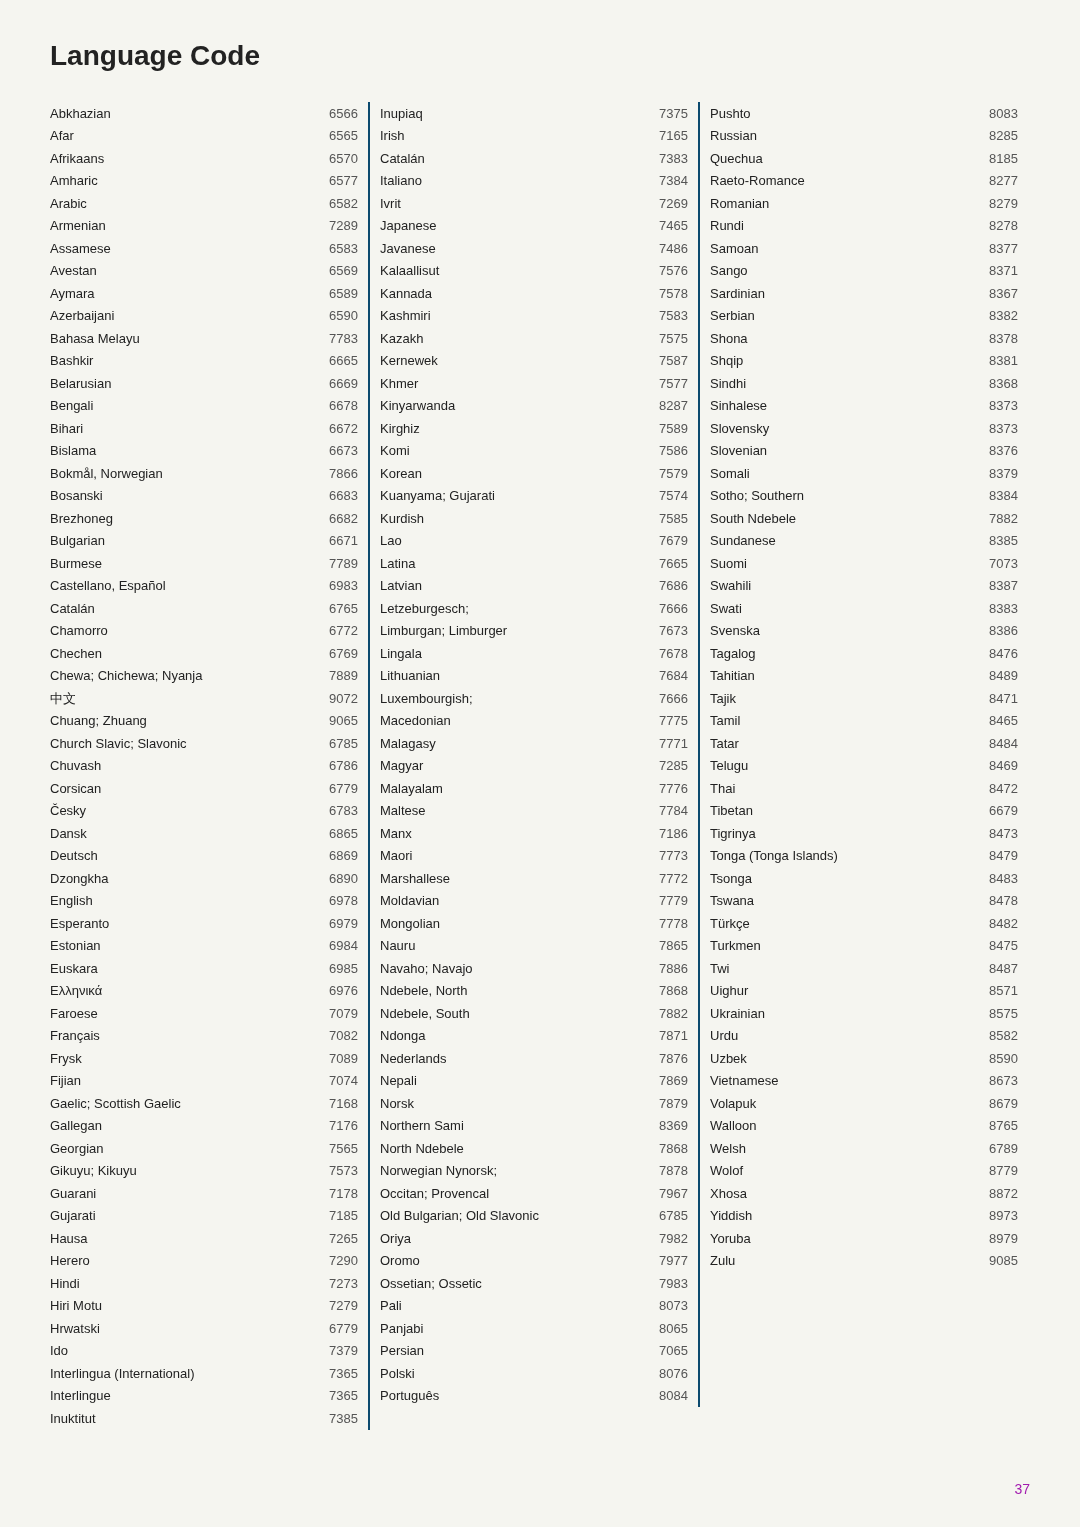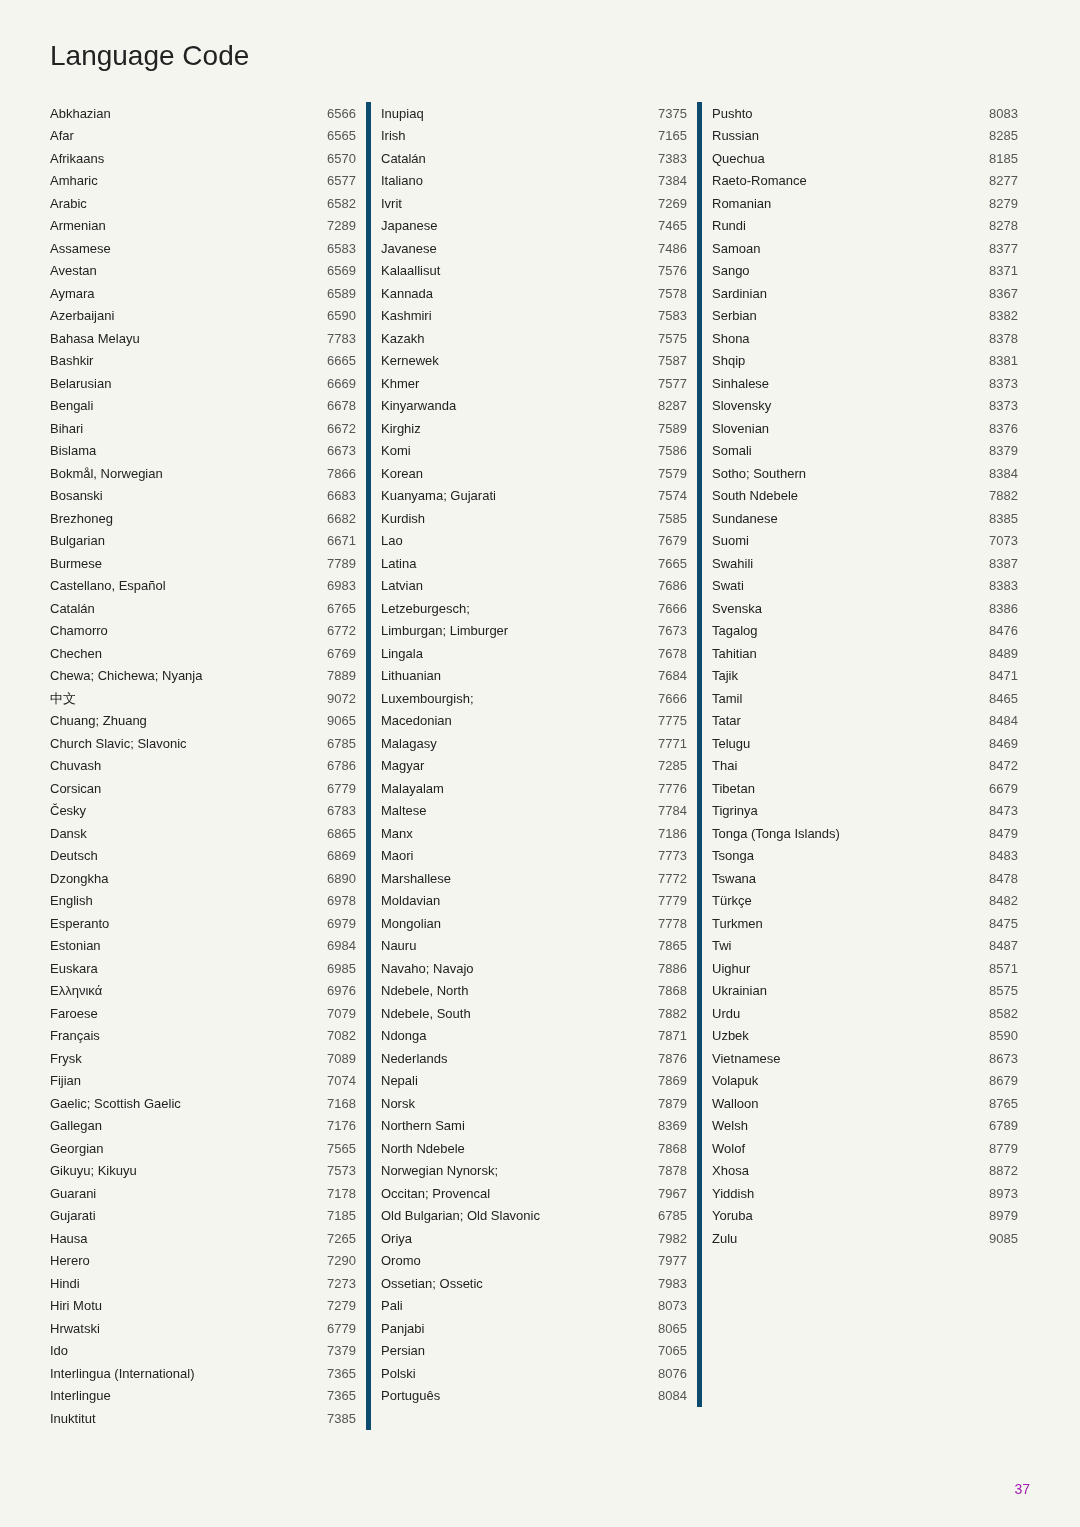--- a/index.html
+++ b/index.html
@@ -5,32 +5,32 @@
     * { margin: 0; padding: 0; box-sizing: border-box; }
     body {
       font-family: Arial, Helvetica, sans-serif;
       background: #f5f5f0;
       padding: 40px 50px;
       color: #222;
       font-size: 13px;
     }
     h1 {
       font-size: 28px;
-      font-weight: normal;
+      font-weight: bold;
       margin-bottom: 30px;
       color: #222;
     }
     .columns-container {
       display: flex;
       gap: 0;
       align-items: flex-start;
     }
     .column {
       flex: 1;
-      border-right: 5px solid #0c4a6e;
+      border-right: 2px solid #0c4a6e;
       padding-right: 10px;
       margin-right: 10px;
     }
     .column:last-child {
       border-right: none;
       padding-right: 0;
       margin-right: 12px;
     }
     .entry {
       display: flex;
@@ -577,20 +577,24 @@
       </div>
       <div class="entry">
         <span class="lang-name">Shona</span>
         <span class="lang-code">8378</span>
       </div>
       <div class="entry">
         <span class="lang-name">Shqip</span>
         <span class="lang-code">8381</span>
       </div>
       <div class="entry">
+        <span class="lang-name">Sindhi</span>
+        <span class="lang-code">8368</span>
+      </div>
+      <div class="entry">
         <span class="lang-name">Sinhalese</span>
         <span class="lang-code">8373</span>
       </div>
       <div class="entry">
         <span class="lang-name">Slovensky</span>
         <span class="lang-code">8373</span>
       </div>
       <div class="entry">
         <span class="lang-name">Slovenian</span>
         <span class="lang-code">8376</span>

